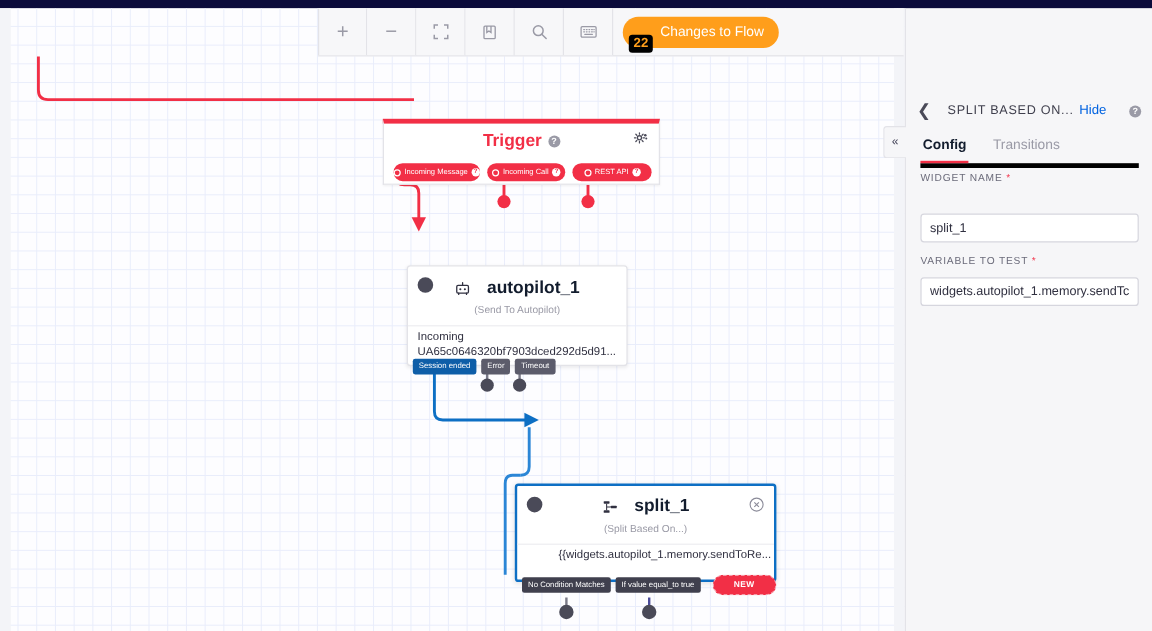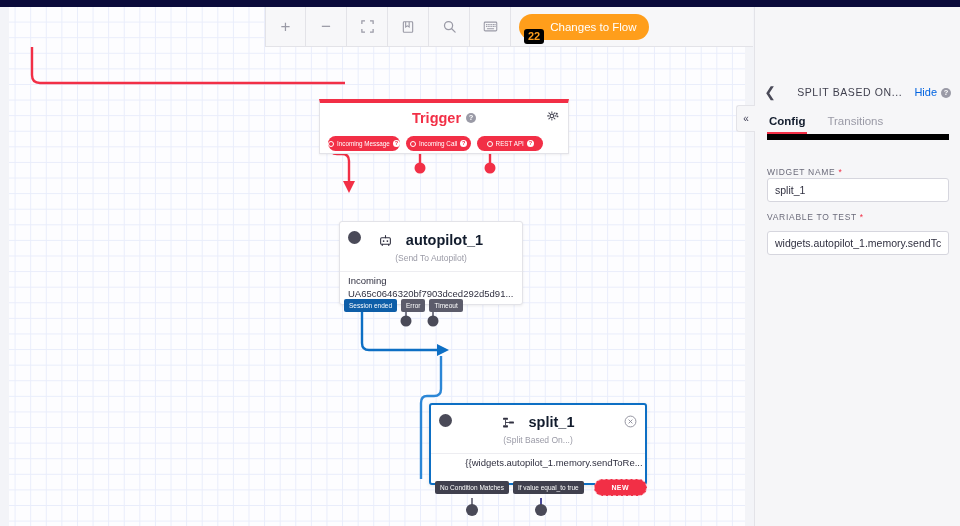--- a/index.html
+++ b/index.html
@@ -87,21 +87,21 @@
   }
   .help-dot {
     display: inline-flex; align-items: center; justify-content: center;
     width: 10px; height: 10px; border-radius: 50%;
     background: #9a9aa6; color: #fff; font-size: 7.5px;
     font-weight: bold; line-height: 10px;
   }
 
   
   #trigger-node {
-    left: 319px; top: 92px; width: 250px; height: 55px;
+    left: 319px; top: 92px; width: 231px; height: 55px;
     border: 1px solid #e3e3e8;
     border-top: 4px solid #f22f46;
     box-shadow: 0 1px 2px rgba(0,0,0,.06);
   }
   #trigger-node .trig-title {
     color: #f22f46; font-size: 14.5px; font-weight: bold;
     text-align: center; margin-top: 7px;
     display: flex; align-items: center; justify-content: center; gap: 5px;
   }
   .gear-icon {
@@ -197,27 +197,27 @@
   }
   .panel-back {
     width: 30px; text-align: center; color: #4a4a58;
     font-size: 14px; cursor: pointer;
   }
   .panel-title {
     flex: 1; text-align: center; font-size: 10.5px;
     color: #3f3f4d; letter-spacing: .6px;
   }
   .panel-hide {
-    display: flex; align-items: flex-end; gap: 4px;
+    display: flex; align-items: flex-end; gap: 19px;
     padding-right: 10px; color: #0263e0; font-size: 11px; cursor: pointer;
   }
   .panel-hide .help-dot { background: #9a9aa6; }
   .panel-tabs {
     position: absolute; left: 12px; top: 108px; width: 182px; height: 25px;
-    display: flex; gap: 18px; border-bottom: 6px solid #000000;
+    display: flex; gap: 18px; border-bottom: 4px solid #000000;
   }
   .tab {
     font-size: 11.5px; color: #9a9aa6; padding: 0 2px 7px 2px; cursor: pointer;
   }
   .tab.active {
     color: #121c2d; font-weight: bold; border-bottom: 2px solid #f22f46;
   }
   .field-label {
     position: absolute; font-size: 8.5px; color: #6b6b7a;
     letter-spacing: .7px;
@@ -412,21 +412,21 @@
         <span>Hide</span>
         <span class="help-dot">?</span>
       </span>
     </div>
 
     <div class="panel-tabs">
       <div class="tab active">Config</div>
       <div class="tab">Transitions</div>
     </div>
 
-    <div class="field-label" style="left:12px; top:136px;margin-top:24px;">
+    <div class="field-label" style="left:12px; top:136px;">
       <span>WIDGET NAME</span>
       <span class="req">*</span>
     </div>
     <input class="field-input" style="top: 171px;" value="split_1">
 
     <div class="field-label" style="left:12px; top:205px;">
       <span>VARIABLE TO TEST</span>
       <span class="req">*</span>
     </div>
     <input class="field-input" style="top: 224px;" value="widgets.autopilot_1.memory.sendTc">

